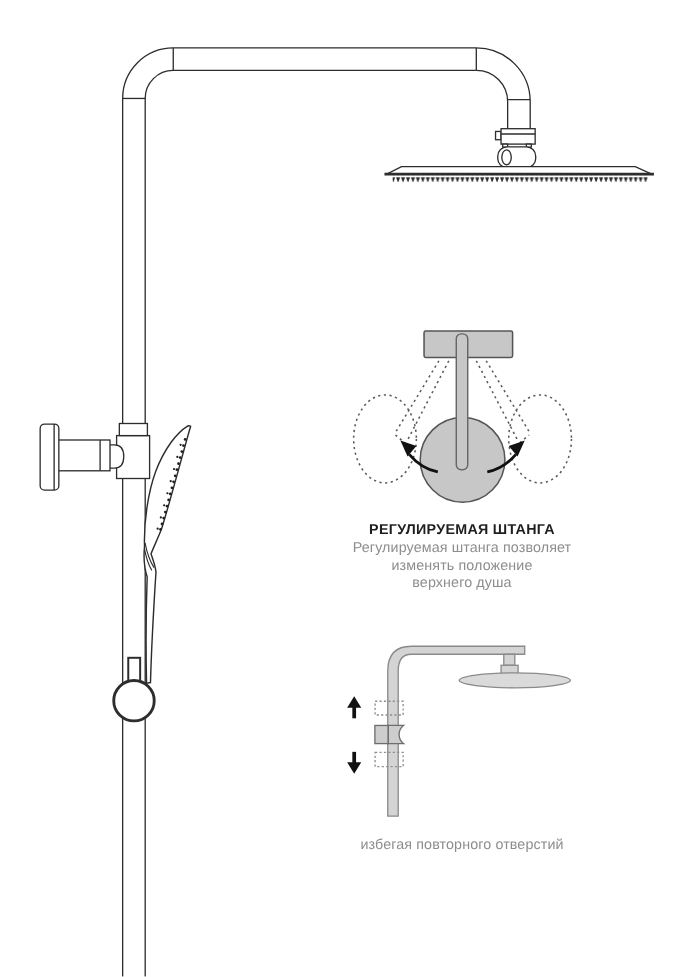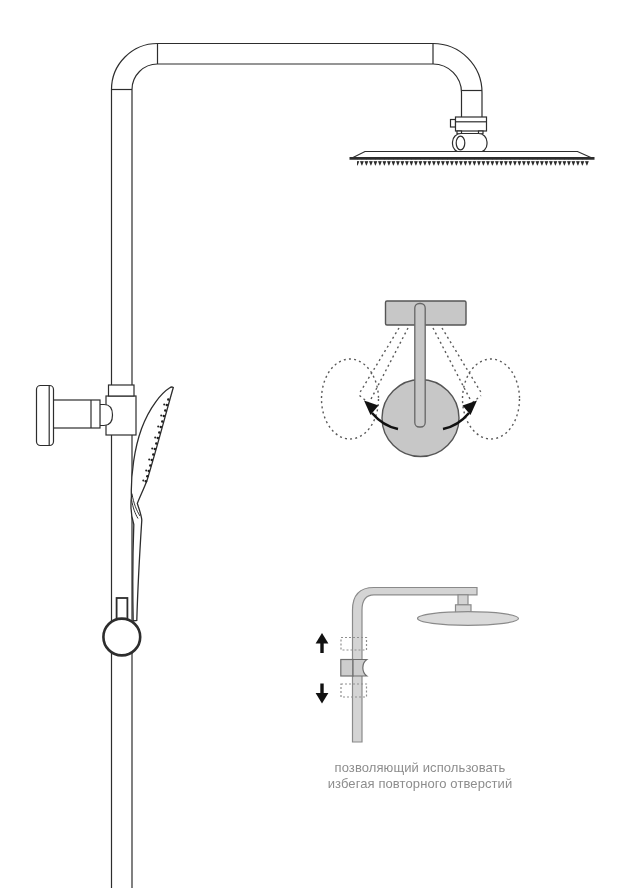--- a/index.html
+++ b/index.html
@@ -157,19 +157,24 @@
     <g>
       <path d="M322,653 L322,642.5" stroke="#111111" stroke-width="3.4" fill="none"></path>
       <path d="M322,633 L315.6,643.5 L328.4,643.5 Z" fill="#111111"></path>
     </g>
     <g>
       <path d="M322,683.5 L322,694" stroke="#111111" stroke-width="3.4" fill="none"></path>
       <path d="M322,703.5 L315.6,693 L328.4,693 Z" fill="#111111"></path>
     </g>
   </svg>
 
+  <div class="caption" id="caption-bar">
+    <span class="cap-title">РЕГУЛИРУЕМАЯ ШТАНГА</span>
+    <span class="cap-line">Регулируемая штанга позволяет</span>
+    <span class="cap-line">изменять положение</span>
+    <span class="cap-line">верхнего душа</span>
+  </div>
 
   <div class="caption" id="caption-mount">
-    <span class="cap-line">позволяющий использовать</span>
     <span class="cap-line">избегая повторного отверстий</span>
   </div>
 
 </div>
 
 </body></html>

